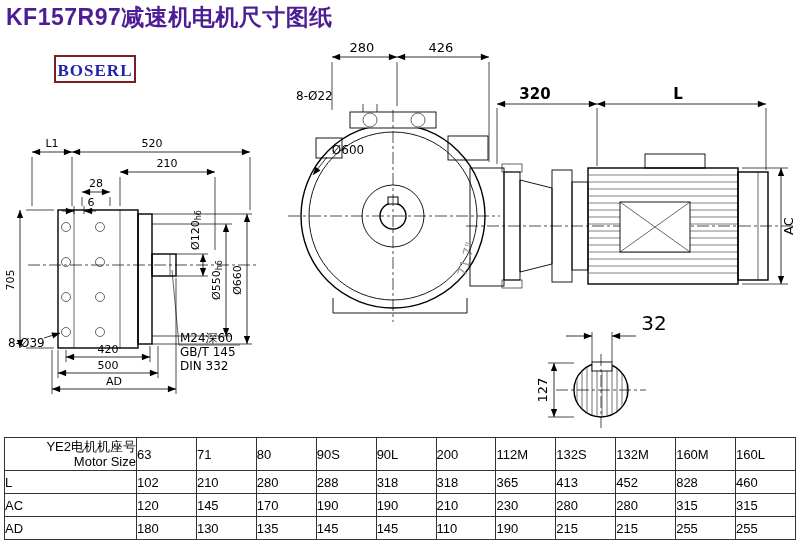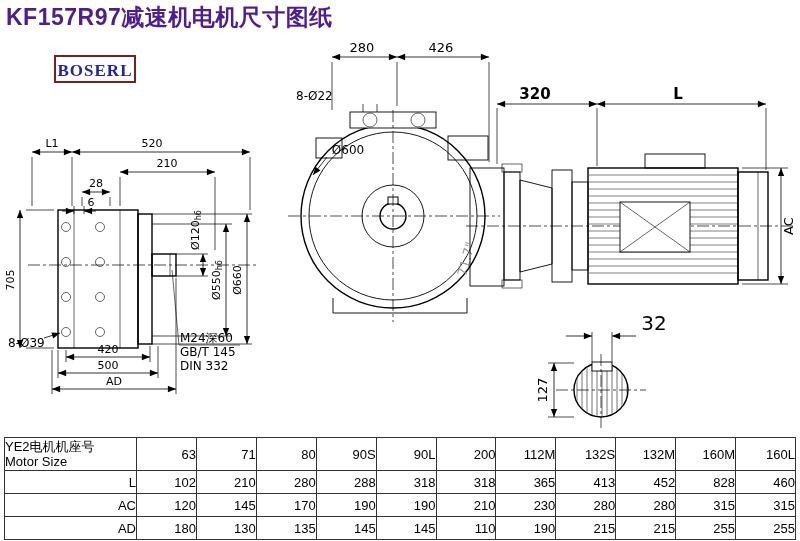--- a/index.html
+++ b/index.html
@@ -22,24 +22,24 @@
   .hatch{stroke:#000;stroke-width:.55}
   .t{font-family:"DejaVu Sans",sans-serif;fill:#000}
   .t11{font-size:11px}
   .t12{font-size:12px}
   .t13{font-size:13px}
   .t15{font-size:15px;font-weight:bold}
   .t20{font-size:20px}
   .wm{font-size:13px;fill:#9a9a9a}
   
   table.dims{position:absolute;left:4px;top:437px;width:792px;border-collapse:collapse;table-layout:fixed;font-size:13px;background:#fff}
-  .dims th,.dims td{border:1px solid #333;text-align:right;padding:1px 0;font-weight:normal;height:23px;overflow:hidden;white-space:nowrap}
+  .dims th,.dims td{border:1px solid #333;text-align:left;padding:1px 0;font-weight:normal;height:23px;overflow:hidden;white-space:nowrap}
   .dims .first{width:132px}
   .dims tr.hrow th{height:32px}
-  .dims th.first{text-align:left;line-height:15px}
+  .dims th.first{text-align:right;padding-left:5px;line-height:15px}
 </style>
 </head>
 <body>
 
 <div class="page">
 
   <div class="title">KF157R97减速机电机尺寸图纸</div>
   <div class="logo">
     <span>BOSERL</span>
   </div>

